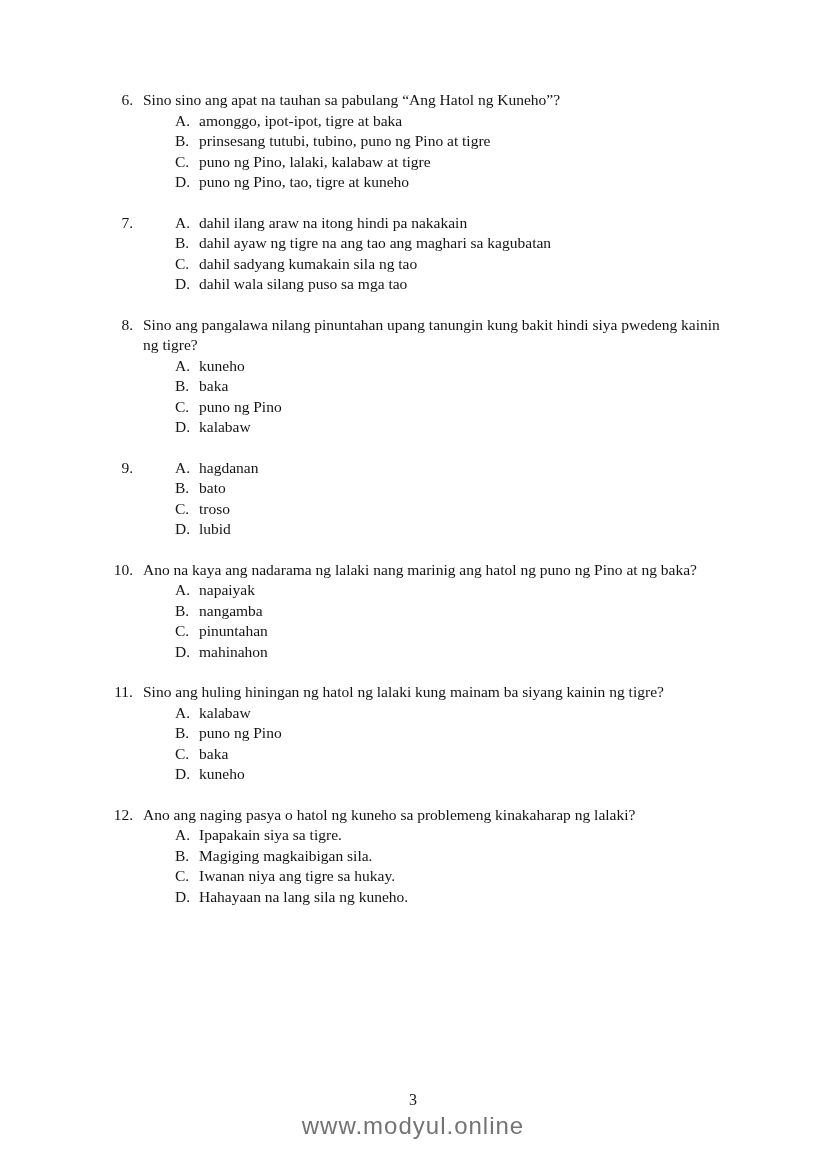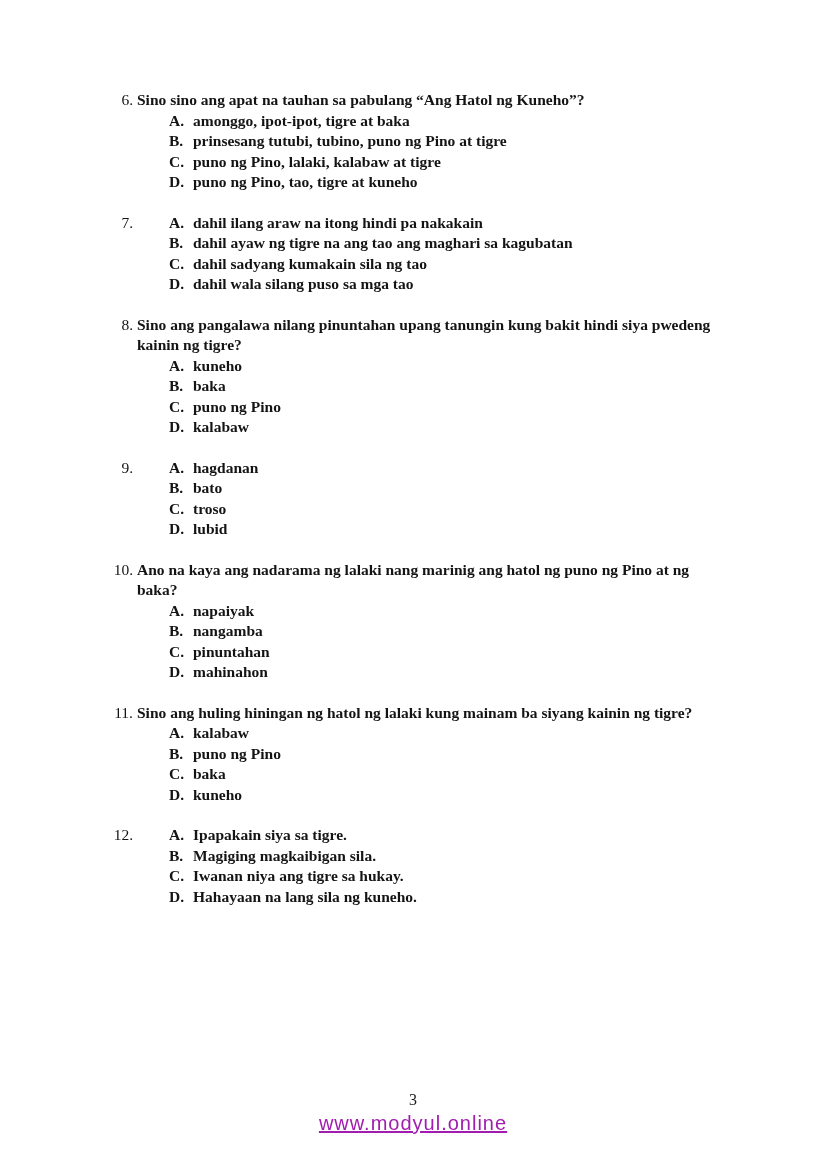--- a/index.html
+++ b/index.html
@@ -33,23 +33,22 @@
     display: flex;
     margin-bottom: 20px;
   }
   .q-num {
     flex: none;
     width: 33px;
     text-align: right;
   }
   .q-body {
     flex: 1;
-    margin-left: 4px;
+    margin-left: 10px;
     max-width: 590px;
-    font-weight: bold;
   }
   .options {
     margin: 0;
   }
   .option {
     display: flex;
   }
   .opt-letter {
     flex: none;
     width: 24px;
@@ -65,24 +64,23 @@
     right: 0;
     text-align: center;
   }
   .page-number {
     font-size: 16px;
     color: #1a1a1a;
   }
   .watermark {
     margin-top: 3px;
     font-family: "Liberation Sans", "DejaVu Sans", sans-serif;
-    font-size: 20px;
-    color: #a21caf;
+    font-size: 24px;
+    color: #737373;
     letter-spacing: 1px;
-    text-decoration: underline;
   }
 </style>
 </head>
 <body>
 
 <div class="page">
 
   <div class="content">
   <div class="question">
     <div class="q-num">6.</div>
@@ -246,20 +244,21 @@
     <span class="opt-letter">D.</span>
     <span class="opt-text">kuneho</span>
   </div>
 </div>
     </div>
   </div>
 
   <div class="question">
     <div class="q-num">12.</div>
     <div class="q-body">
+      <div class="q-text">Ano ang naging pasya o hatol ng kuneho sa problemeng kinakaharap ng lalaki?</div>
       <div class="options">
   <div class="option">
     <span class="opt-letter">A.</span>
     <span class="opt-text">Ipapakain siya sa tigre.</span>
   </div>
 
   <div class="option">
     <span class="opt-letter">B.</span>
     <span class="opt-text">Magiging magkaibigan sila.</span>
   </div>

